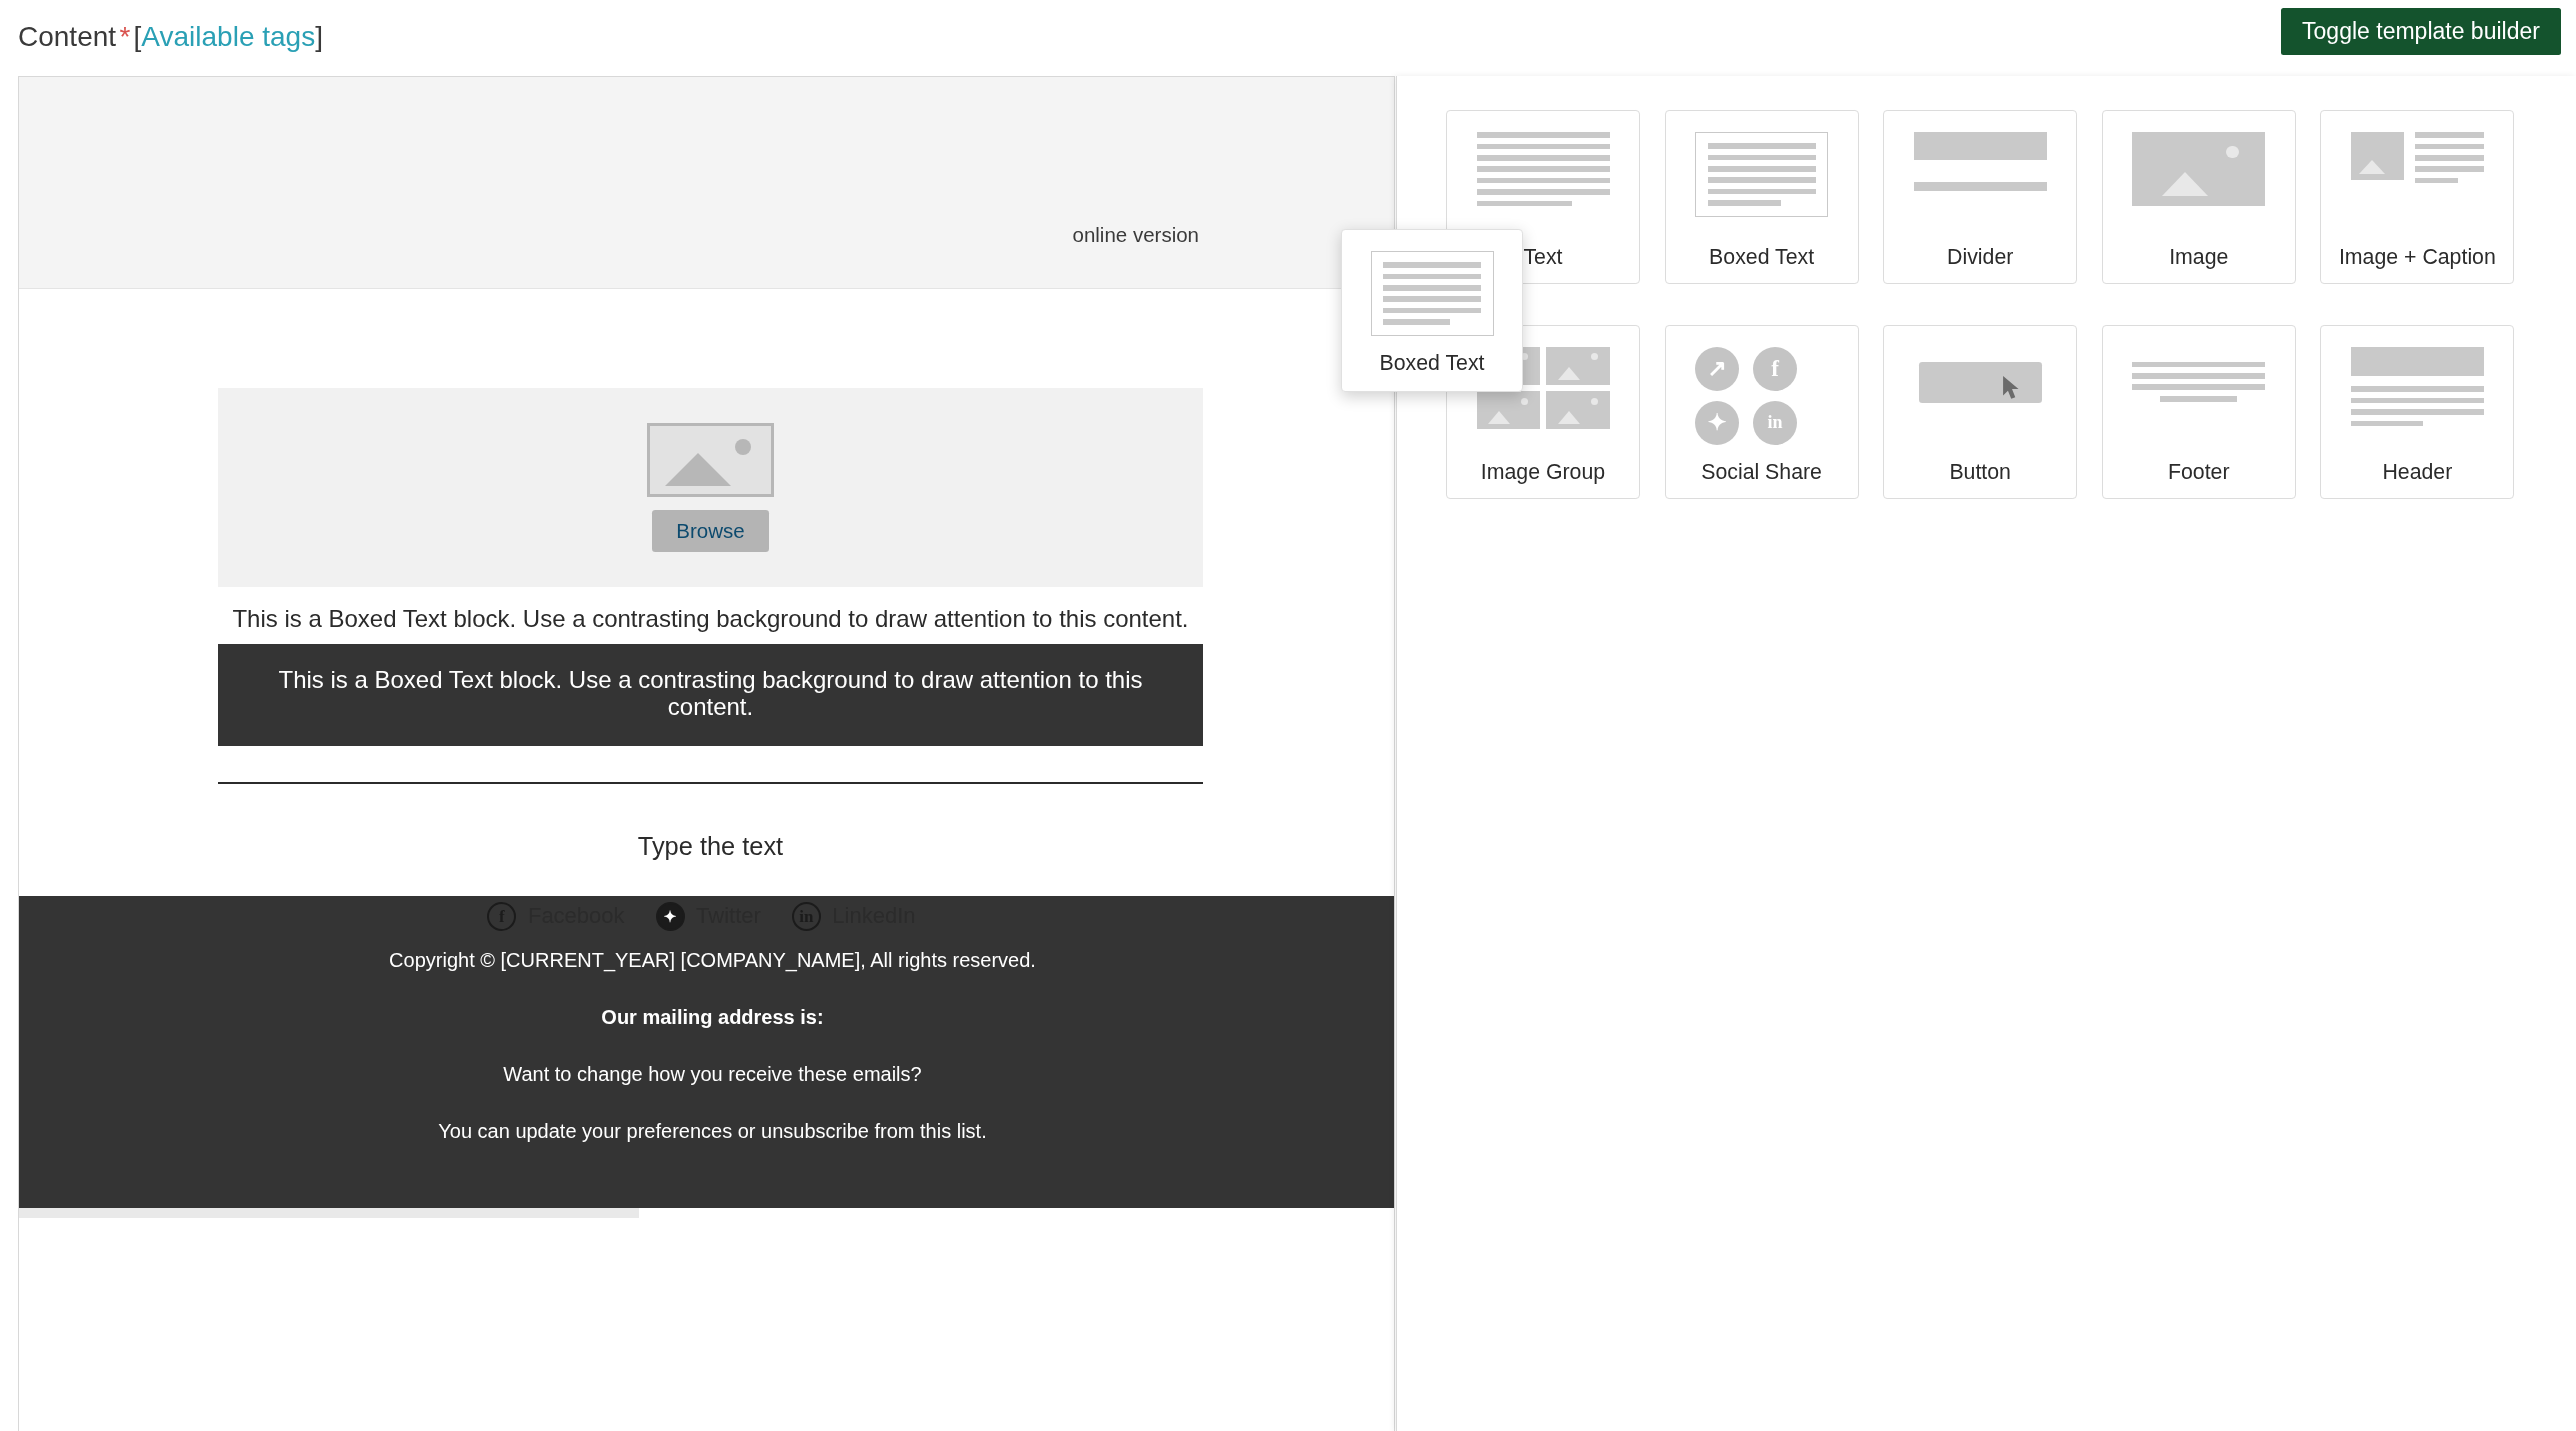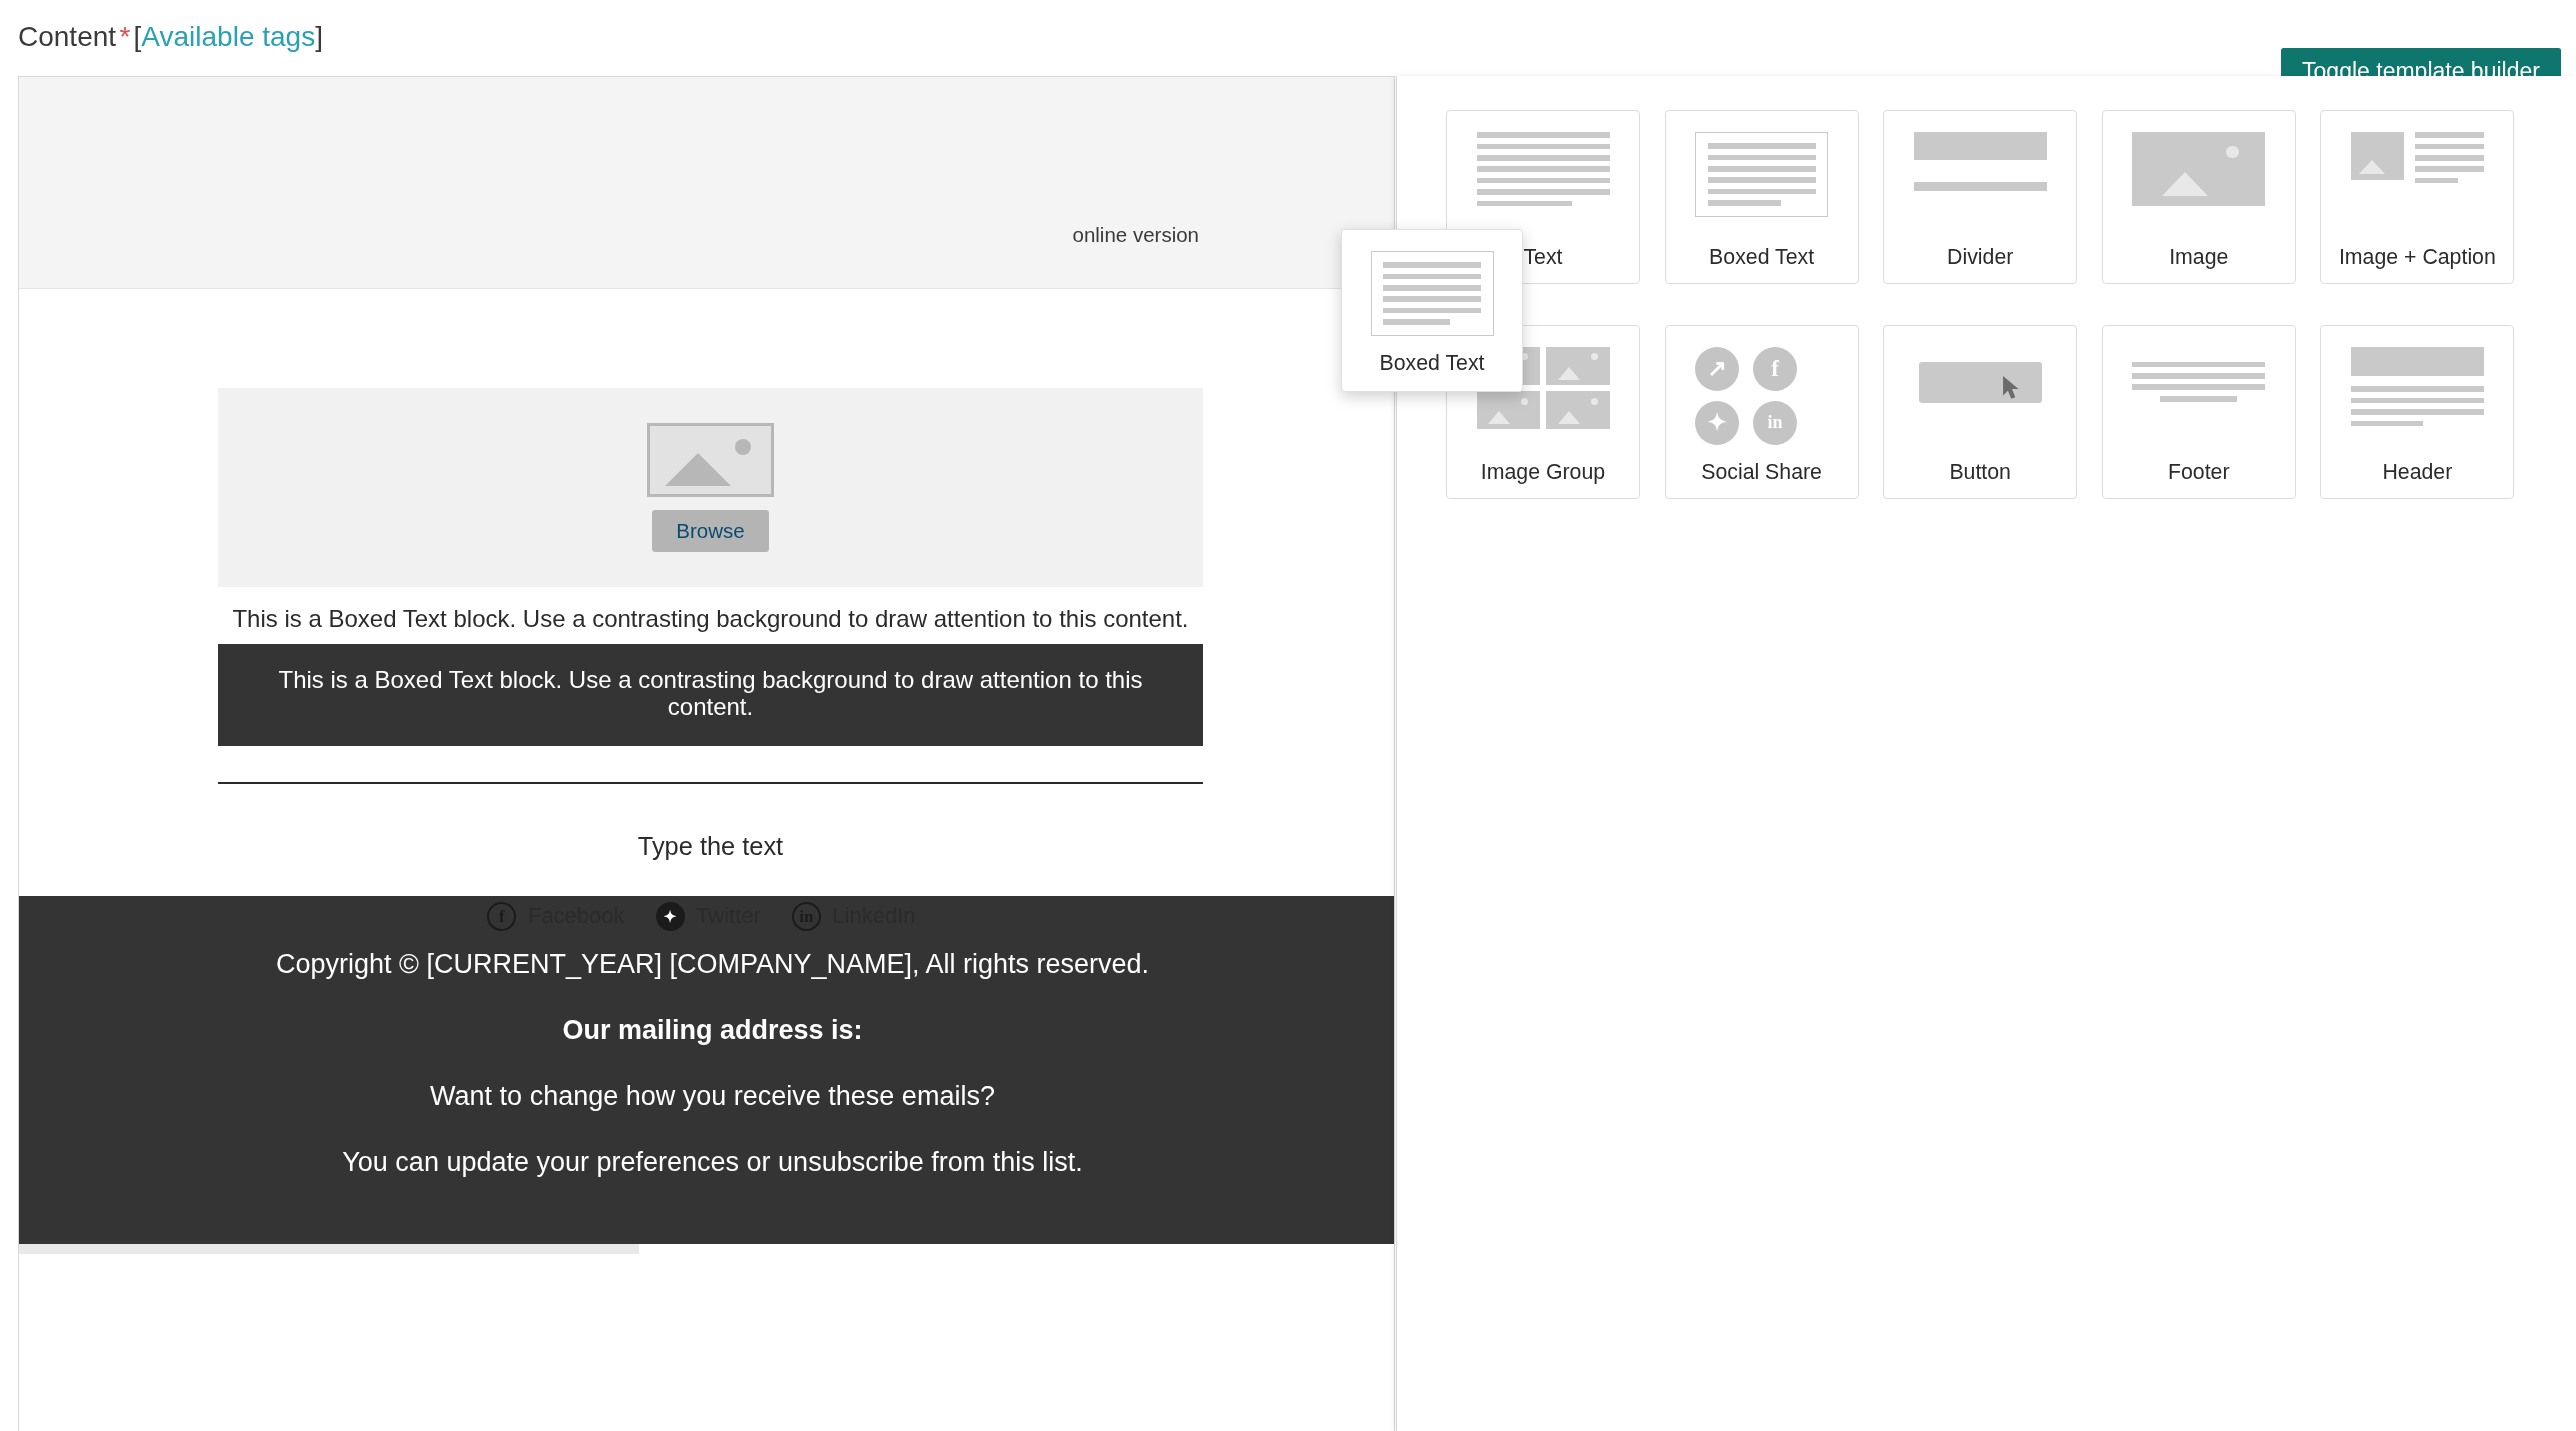--- a/index.html
+++ b/index.html
@@ -27,30 +27,29 @@
     white-space: nowrap;
   }
   .req-star { color: #d9534f; margin: 0 3.3px; }
   .avail-tags {
     color: #2aa0b5; cursor: pointer;
   }
   .bracket { color: #3a3a3a; }
 
   .toggle-builder {
     position: absolute; right: 14.8px; top: 8px;
-    background: #0f766e;
+    background: #14532d;
     color: #ffffff;
     font-size: 23px;
     padding: 11.5px 21.3px 12.3px 21.3px;
     border: none;
     border-radius: 2.5px;
     cursor: pointer;
     line-height: 1;
     white-space: nowrap;
-    margin-top: 40px;
   }
 
   
   .canvas {
     position: absolute;
     left: 18px; top: 76px;
     width: 1377px; height: 1356px;
     background: #ffffff;
     border: 0.8px solid #d8d8d8;
     border-bottom: none;
@@ -171,21 +170,21 @@
     color: #ffffff;
     border-color: #1b1b1b;
     font-size: 15.6px;
   }
 
   .footer-block {
     background: #343434;
     color: #ffffff;
     text-align: center;
     padding: 51px 0 64px 12px;
-    font-size: 27px;
+    font-size: 20px;
     line-height: 1.3;
   }
   .footer-block p { margin: 0 0 31px 0; }
   .footer-block p:last-child { margin-bottom: 0; }
   .footer-block .bold { font-weight: bold; }
   .footer-strip {
     height: 38px;
     background: #ffffff;
   }
   .footer-bar-bottom {

